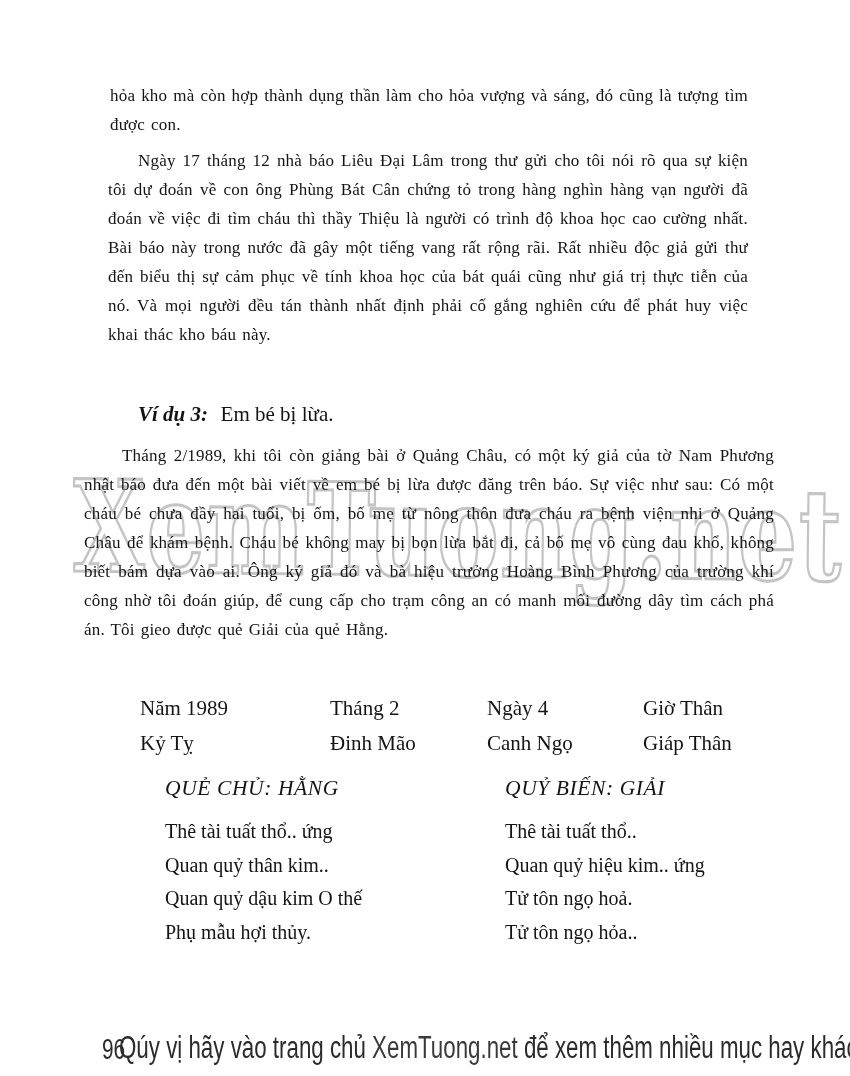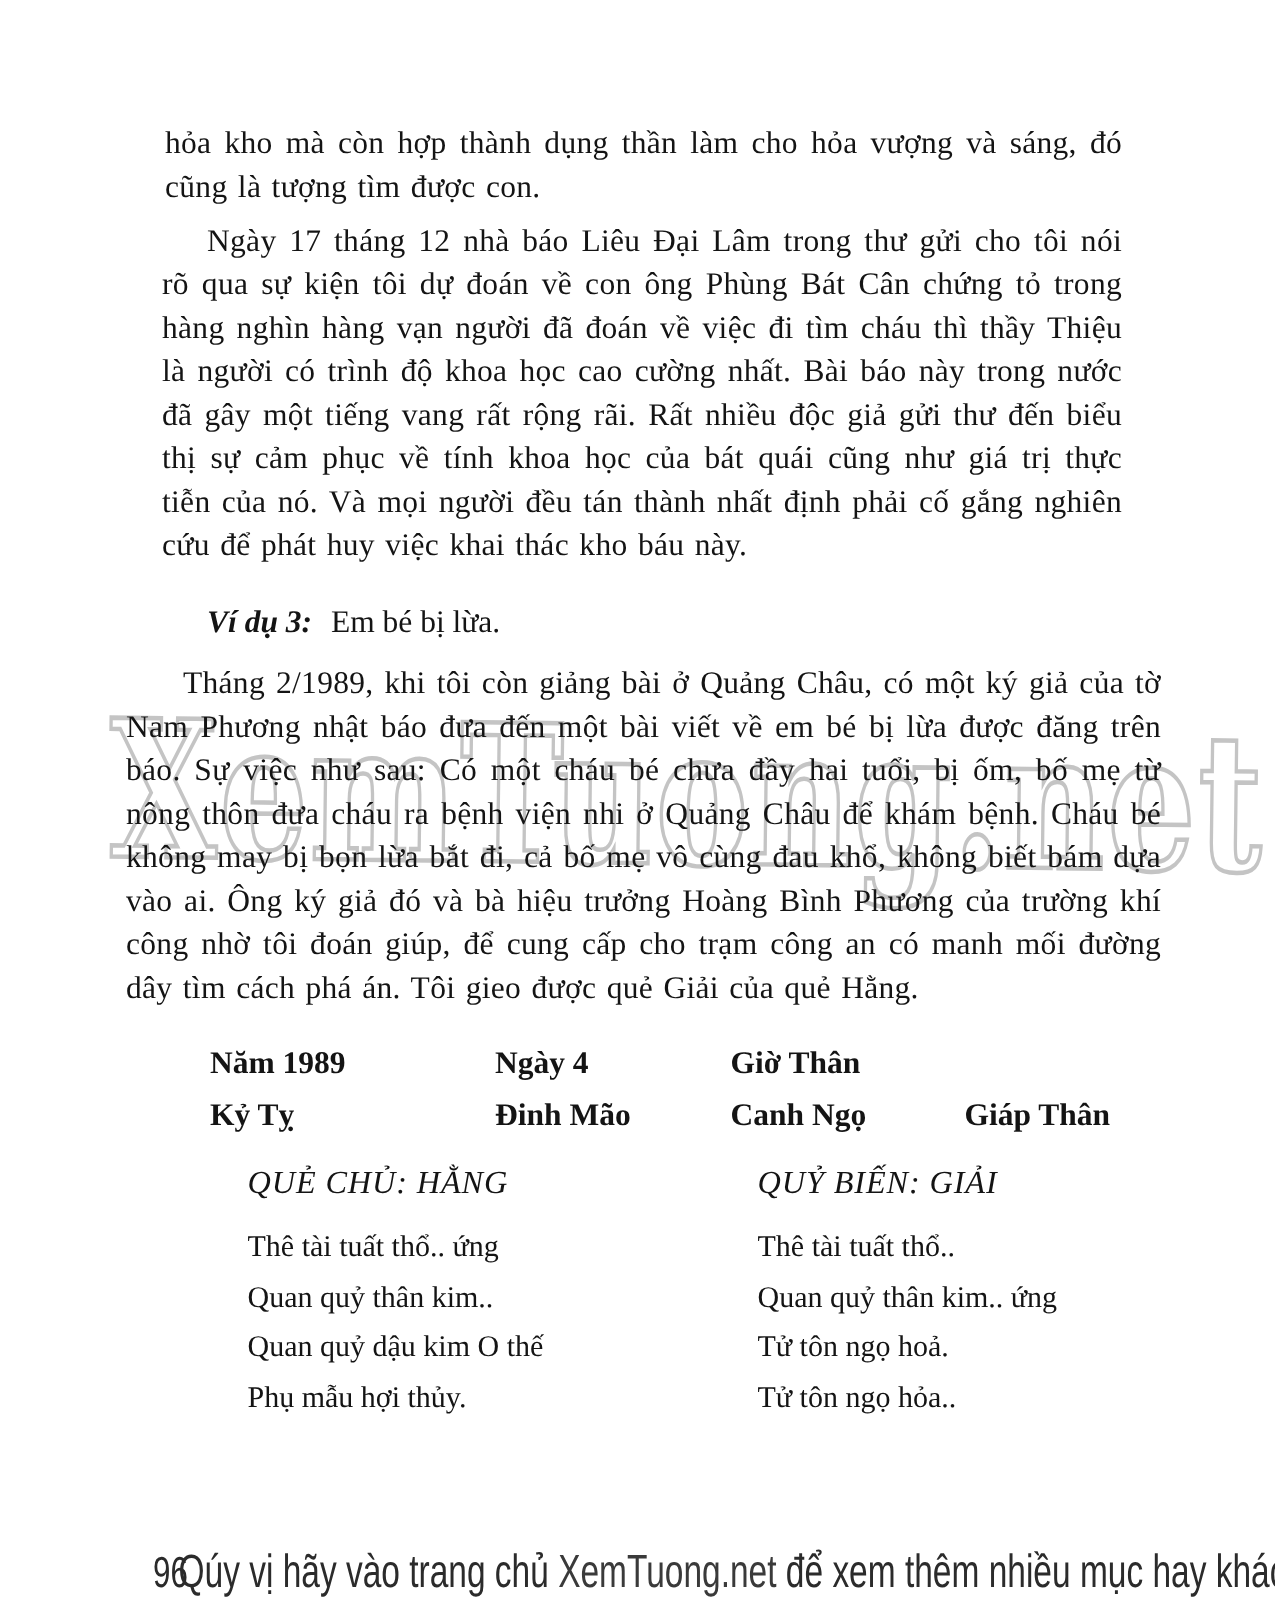--- a/index.html
+++ b/index.html
@@ -31,21 +31,21 @@
     -webkit-text-stroke: 3px rgba(190,190,190,0.9);
     transform: rotate(0.7deg) scaleX(0.73);
     transform-origin: left top;
     user-select: none;
   }
   
   .para {
     position: absolute;
     z-index: 1;
     margin: 0;
-    font-size: 21px;
+    font-size: 17px;
     line-height: 29px;
     text-align: justify;
     letter-spacing: 0.2px;
     word-spacing: 1.5px;
   }
   .p1 { top: 81px;  left: 110px; width: 638px; }
   .p2 { top: 146px; left: 108px; width: 640px; text-indent: 30px; }
   .p3 { top: 441px; left: 84px;  width: 690px; text-indent: 38px; }
   .vidu {
     position: absolute;
@@ -62,21 +62,20 @@
     position: absolute;
     top: 696px; left: 140px;
     z-index: 1;
     font-size: 21px;
   }
   .drow {
     display: grid;
     grid-template-columns: 190px 157px 156px auto;
     height: 34.5px;
     align-items: start;
-    font-weight: bold;
   }
   
   .hex {
     position: absolute;
     top: 773px; left: 165px;
     z-index: 1;
     display: flex;
   }
   .hex-col-left  { width: 340px; }
   .hex-col-right { width: 320px; }
@@ -131,20 +130,21 @@
   <p class="vidu">
     <span class="vidu-label">Ví dụ 3:</span>
     <span class="vidu-text">Em bé bị lừa.</span>
   </p>
 
   <p class="para p3">Tháng 2/1989, khi tôi còn giảng bài ở Quảng Châu, có một ký giả của tờ Nam Phương nhật báo đưa đến một bài viết về em bé bị lừa được đăng trên báo. Sự việc như sau: Có một cháu bé chưa đầy hai tuổi, bị ốm, bố mẹ từ nông thôn đưa cháu ra bệnh viện nhi ở Quảng Châu để khám bệnh. Cháu bé không may bị bọn lừa bắt đi, cả bố mẹ vô cùng đau khổ, không biết bám dựa vào ai. Ông ký giả đó và bà hiệu trưởng Hoàng Bình Phương của trường khí công nhờ tôi đoán giúp, để cung cấp cho trạm công an có manh mối đường dây tìm cách phá án. Tôi gieo được quẻ Giải của quẻ Hằng.</p>
 
   <div class="dates">
     <div class="drow">
       <span>Năm 1989</span>
+      <span>Tháng 2</span>
       <span>Ngày 4</span>
       <span>Giờ Thân</span>
     </div>
     <div class="drow">
       <span>Kỷ Tỵ</span>
       <span>Đinh Mão</span>
       <span>Canh Ngọ</span>
       <span>Giáp Thân</span>
     </div>
   </div>
@@ -153,21 +153,21 @@
     <div class="hex-col-left">
       <div class="hex-title">QUẺ CHỦ: HẰNG</div>
       <div class="hex-row">Thê tài tuất thổ.. ứng</div>
       <div class="hex-row">Quan quỷ thân kim..</div>
       <div class="hex-row">Quan quỷ dậu kim O thế</div>
       <div class="hex-row">Phụ mẫu hợi thủy.</div>
     </div>
     <div class="hex-col-right">
       <div class="hex-title">QUỶ BIẾN: GIẢI</div>
       <div class="hex-row">Thê tài tuất thổ..</div>
-      <div class="hex-row">Quan quỷ thân kim.. ứng</div>
+      <div class="hex-row">Quan quỷ hiệu kim.. ứng</div>
       <div class="hex-row">Tử tôn ngọ hoả.</div>
       <div class="hex-row">Tử tôn ngọ hỏa..</div>
     </div>
   </div>
 
   <div class="pagenum">96</div>
 
   <div class="footer">
     <span>Qúy vị hãy vào trang chủ </span><span class="footer-brand">XemTuong.net</span><span> để xem thêm nhiều mục hay khác</span>
   </div>

